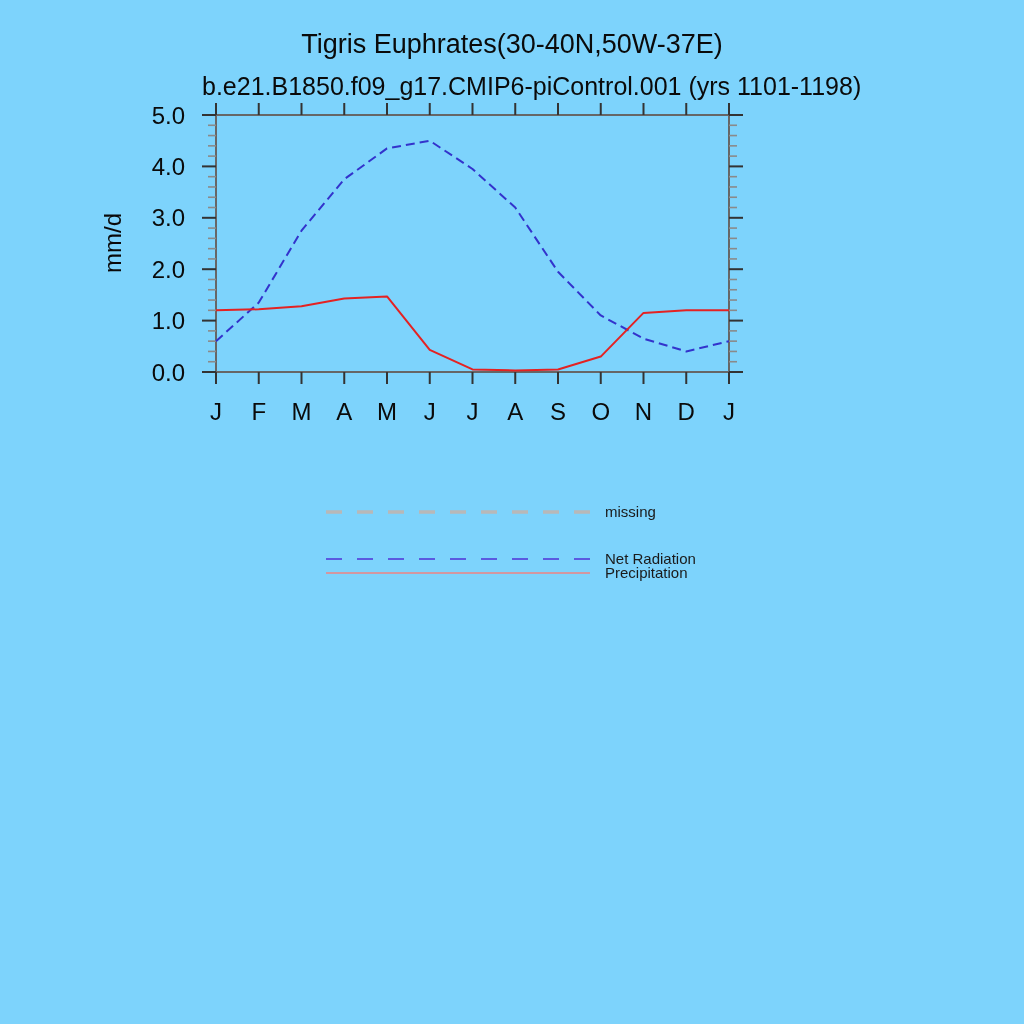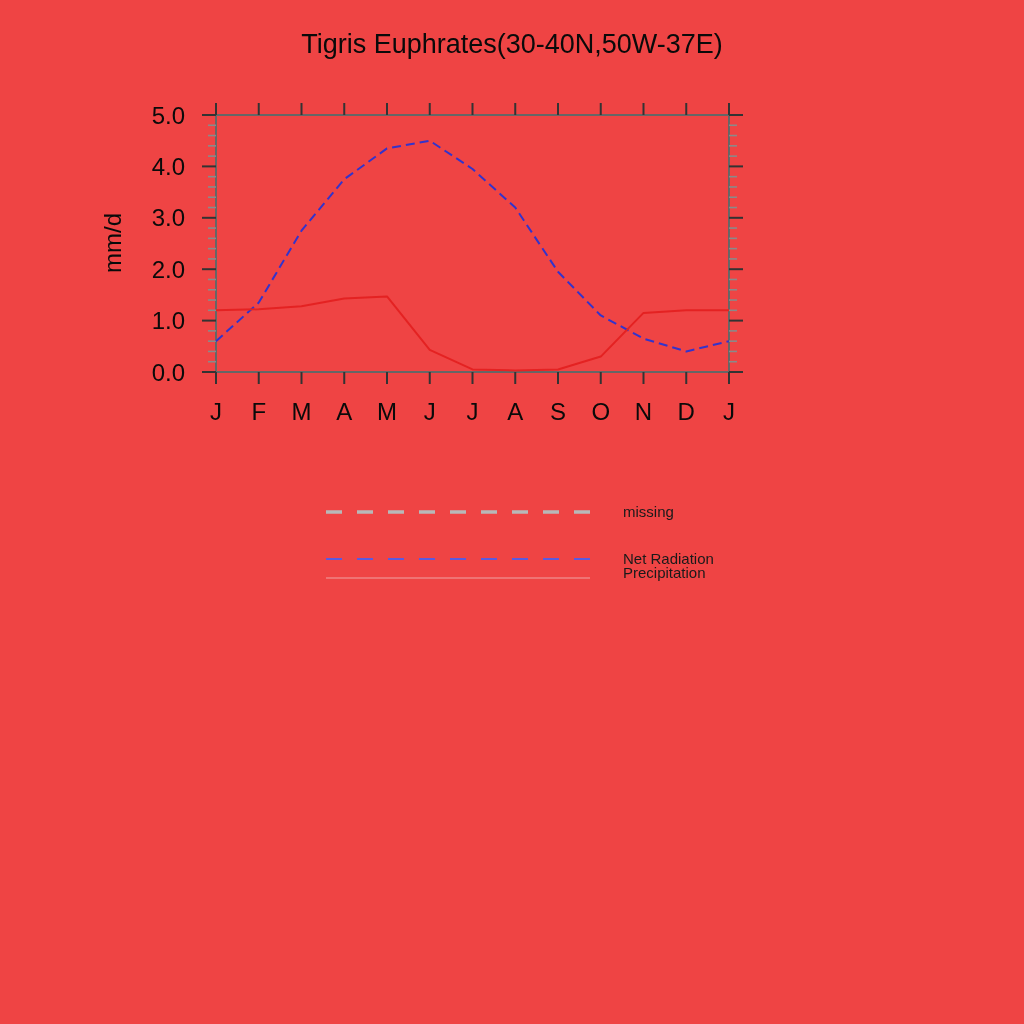--- a/index.html
+++ b/index.html
@@ -1,42 +1,43 @@
 <!DOCTYPE html>
 <html><head>
 <meta charset="utf-8">
 <style>
   html,body{margin:0;padding:0;background:#fff;}
   .page{
-    position:relative;width:1024px;height:1024px;background:#ef4444;
+    position:relative;width:1024px;height:1024px;background:#7dd3fc;
     font-family:"Liberation Sans", sans-serif;color:#111;overflow:hidden;
   }
   .title{
     position:absolute;top:29px;left:0;width:1024px;text-align:center;
     font-size:27px;line-height:30px;color:#0a0a0a;letter-spacing:0px;
   }
   .subtitle{
     position:absolute;top:72px;left:202px;
     font-size:25px;line-height:28px;color:#0a0a0a;white-space:nowrap;
   }
   .plot{position:absolute;top:0;left:0;}
-  .legend-row{position:absolute;left:326px;display:flex;align-items:center;height:18px;gap:18px;}
+  .legend-row{position:absolute;left:326px;display:flex;align-items:center;height:18px;}
   .legend-row.r0{top:503px;}
   .legend-row.r1{top:550px;}
-  .legend-row.r2{top:564px;align-items:flex-end;}
+  .legend-row.r2{top:564px;}
   .legend-swatch{display:block;}
   .legend-label{margin-left:15px;font-size:15px;line-height:18px;color:#1a1a1a;white-space:nowrap;}
 </style>
 </head>
 <body>
 
 <div class="page">
 
   <div class="title">Tigris Euphrates(30-40N,50W-37E)</div>
 
+  <div class="subtitle">b.e21.B1850.f09_g17.CMIP6-piControl.001 (yrs 1101-1198)</div>
 
   <svg id="plot" class="plot" width="1024" height="460" viewBox="0 0 1024 460">
       <rect x="216" y="115" width="513" height="257" fill="none" stroke="#666666" stroke-width="2"></rect>
       <line x1="216" y1="372" x2="216" y2="384" stroke="#333333" stroke-width="2"></line>
       <line x1="216" y1="115" x2="216" y2="103" stroke="#333333" stroke-width="2"></line>
       <text x="216" y="420" text-anchor="middle" font-size="24" fill="#0a0a0a">J</text>
       <line x1="258.75" y1="372" x2="258.75" y2="384" stroke="#333333" stroke-width="2"></line>
       <line x1="258.75" y1="115" x2="258.75" y2="103" stroke="#333333" stroke-width="2"></line>
       <text x="258.75" y="420" text-anchor="middle" font-size="24" fill="#0a0a0a">F</text>
       <line x1="301.5" y1="372" x2="301.5" y2="384" stroke="#333333" stroke-width="2"></line>

